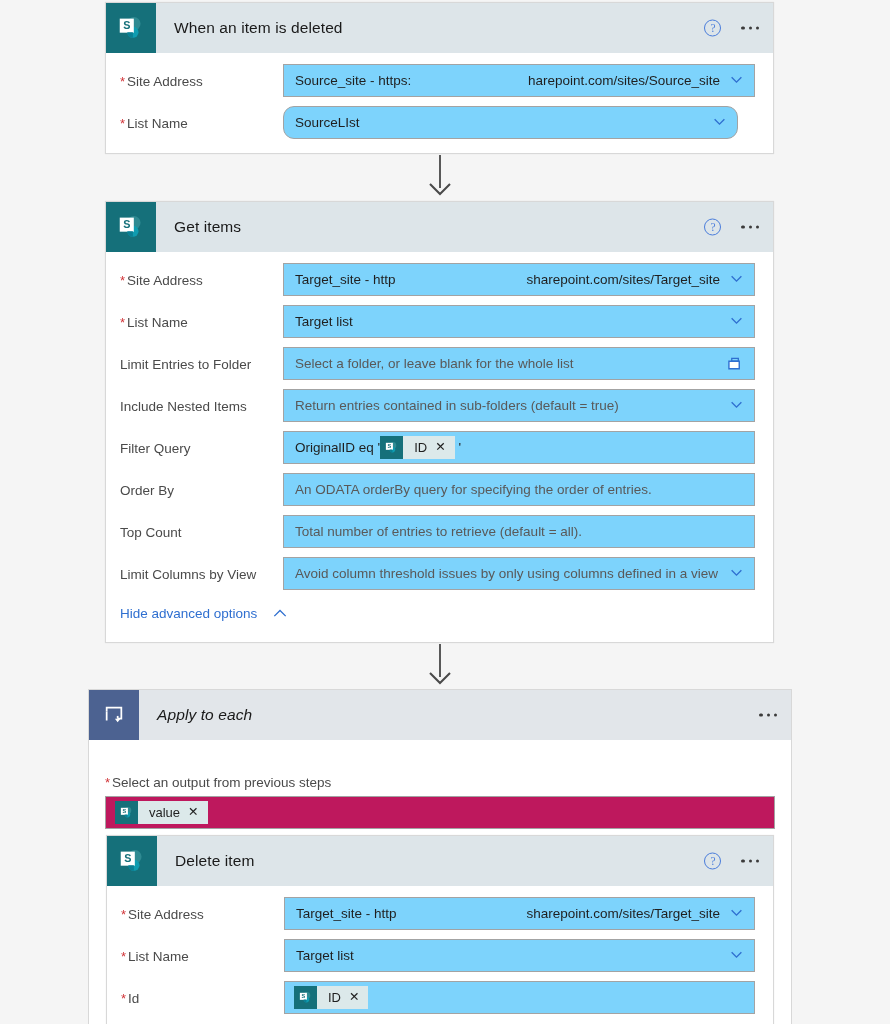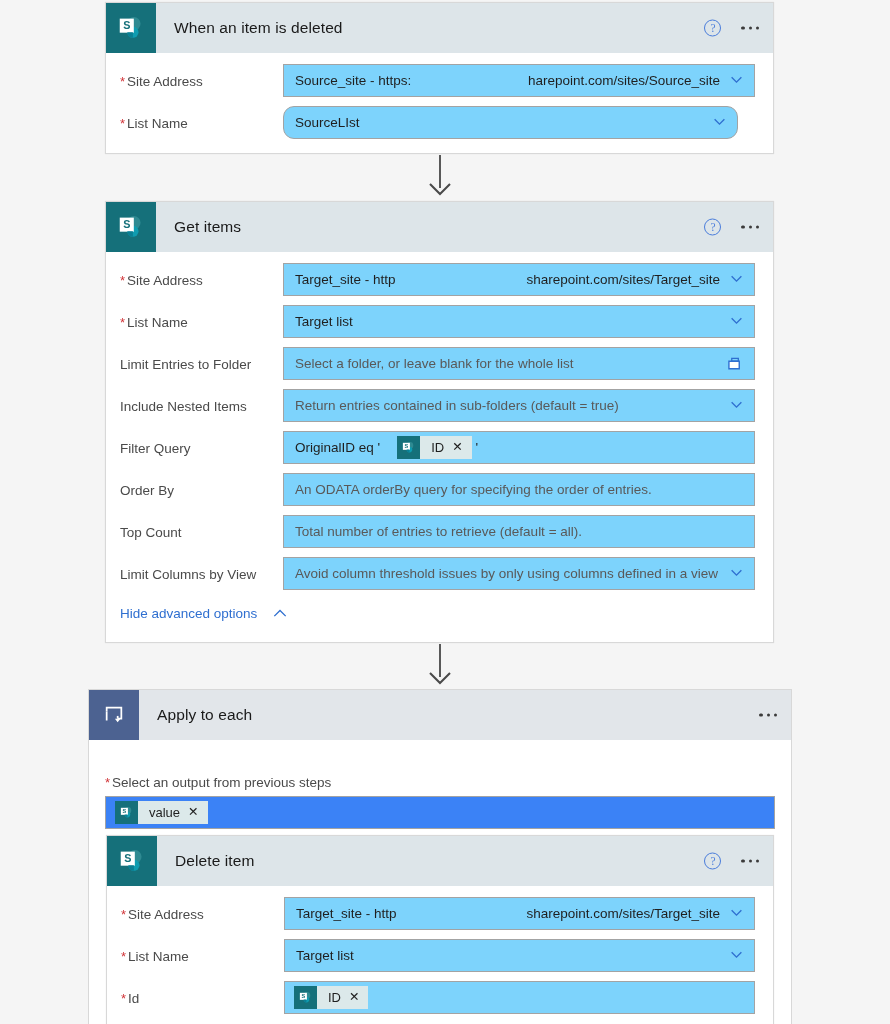--- a/index.html
+++ b/index.html
@@ -25,21 +25,21 @@
     border: 1px solid #d8d8d8;
     box-shadow: 0 0 1px rgba(0,0,0,.10);
   }
   .card-header {
     display: flex;
     align-items: center;
     height: 50px;
     background: #dde5e9;
     position: relative;
   }
-  .card-header.loop { background: #e2e6ea; }
+  .card-header.loop { background: #e2e6ea; font-style: italic; }
 
   .app-icon {
     width: 50px; height: 50px;
     background: #15707a;
     display: flex; align-items: center; justify-content: center;
     flex: 0 0 50px;
   }
   .app-icon.loop-icon-box { background: #4c6291; }
 
   .card-title {
@@ -156,21 +156,21 @@
   }
   .token .tok-x {
     font-size: 12.5px;
     color: #1f1f1f;
     padding-right: 9px;
     cursor: pointer;
     line-height: 1;
   }
   .filter-text { white-space: nowrap; display: inline-flex; align-items: center; }
   .filter-text .q { font-size: 13.5px; color: #1f1f1f; }
-  .filter-text .q.pre { margin-right: 17px; }
+  .filter-text .q.pre { margin-right: 0; }
   .filter-text .q.post { margin-left: 4px; }
 
   
   .adv-link {
     display: inline-flex;
     align-items: center;
     gap: 16px;
     color: #2f6fd0;
     font-size: 13.5px;
     margin-left: 14px;
@@ -205,21 +205,21 @@
     padding: 0 0 6px 16px;
     white-space: nowrap;
   }
   .loop-field {
     margin: 0 16px 0 16px;
     border: 1px solid #a3a3a3;
     height: 33px;
     display: flex;
     align-items: center;
     padding-left: 9px;
-    background: #3b82f6;
+    background: #be185d;
   }
   .sp-svg { display: block; }
 </style>
 </head>
 <body>
 
 <div class="canvas">
 
   <div class="card" style="left:105px; top:2px; width:669px; height:152px;">
     <div class="card-header">

